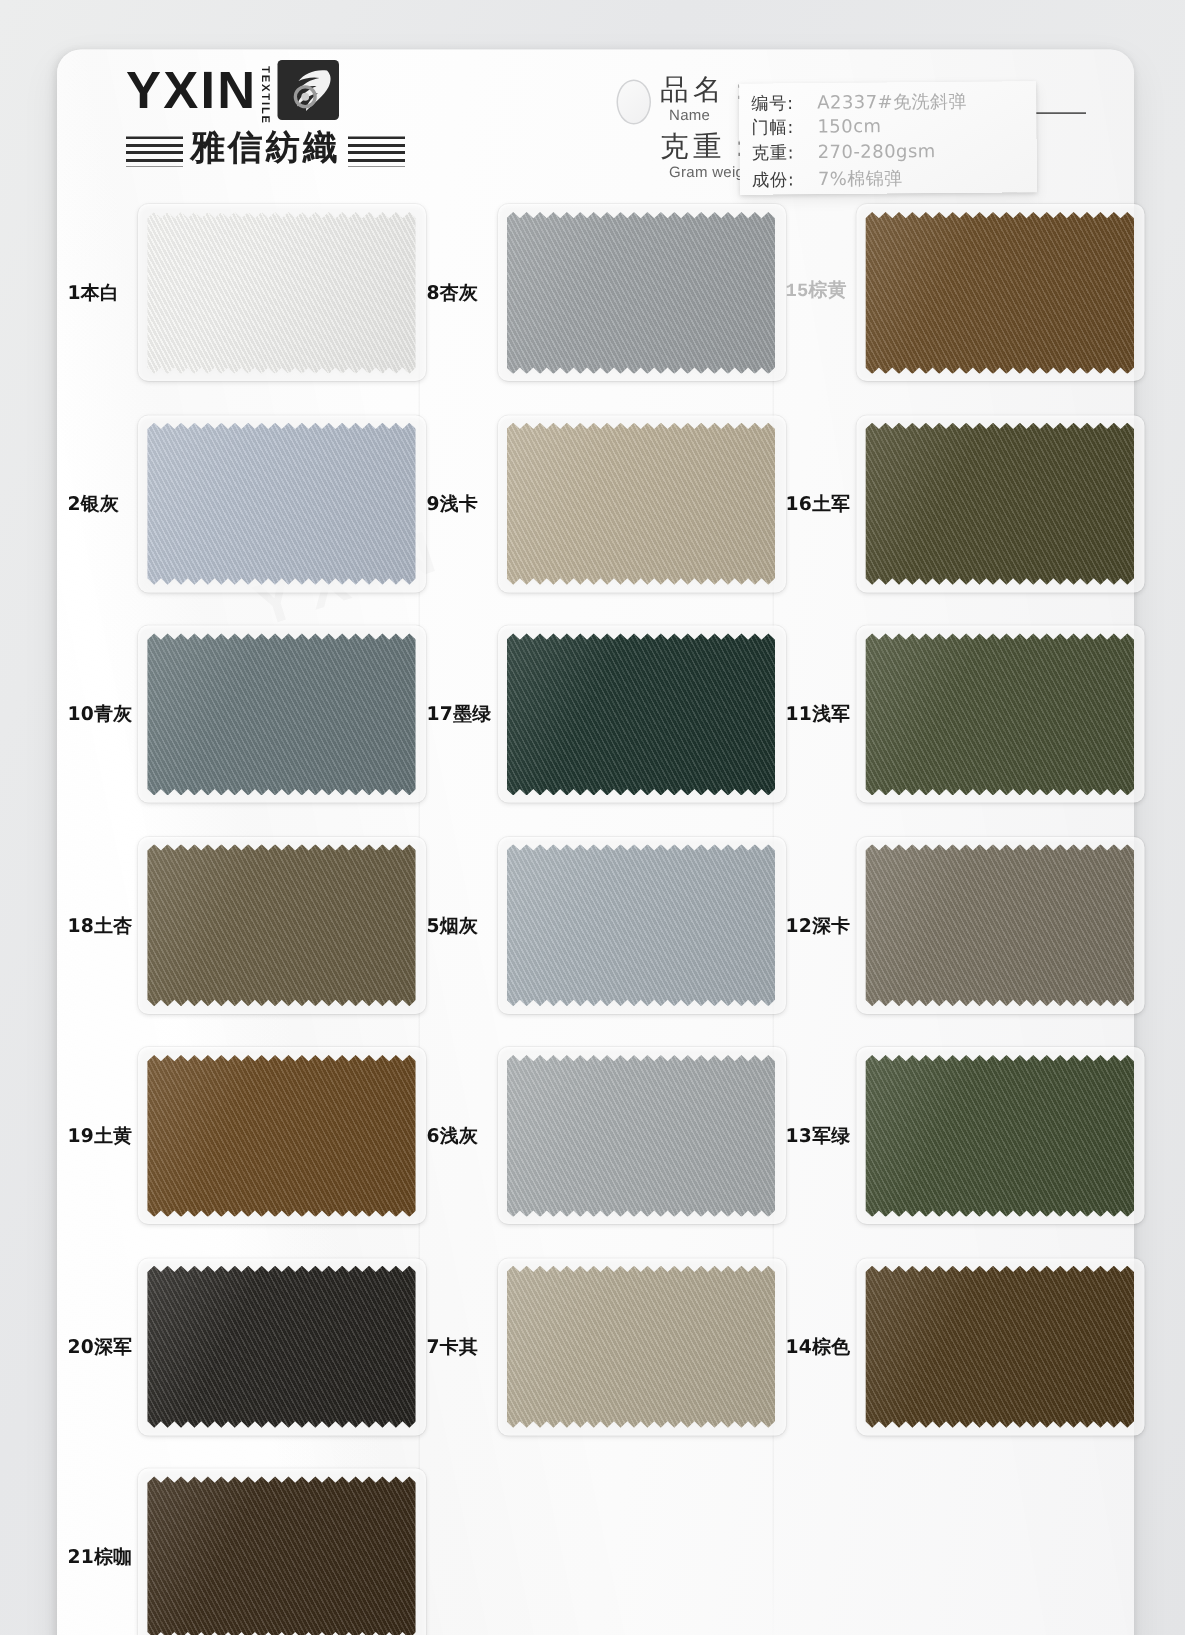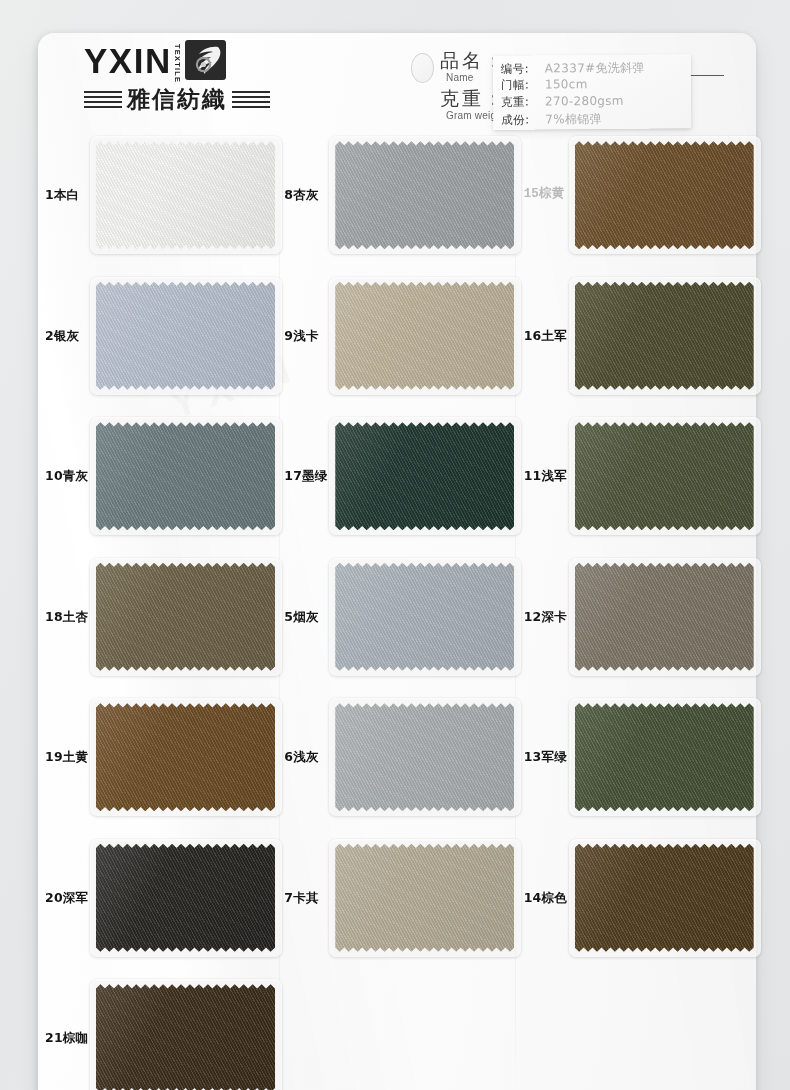--- a/index.html
+++ b/index.html
@@ -219,20 +219,21 @@
     height: 983px;
     display: grid;
     grid-template-columns: repeat(3, 1fr);
     grid-auto-rows: 140.5px;
   }
   .swatch-cell {
     position: relative;
     display: flex;
     align-items: center;
     padding-left: 3px;
+    justify-content: space-between;
   }
   .swatch-label {
     font-family: "DejaVu Sans", sans-serif;
     font-size: 12.5px;
     font-weight: 700;
     color: #141414;
     width: 55px;
     flex: none;
     letter-spacing: .2px;
     text-align: left;

